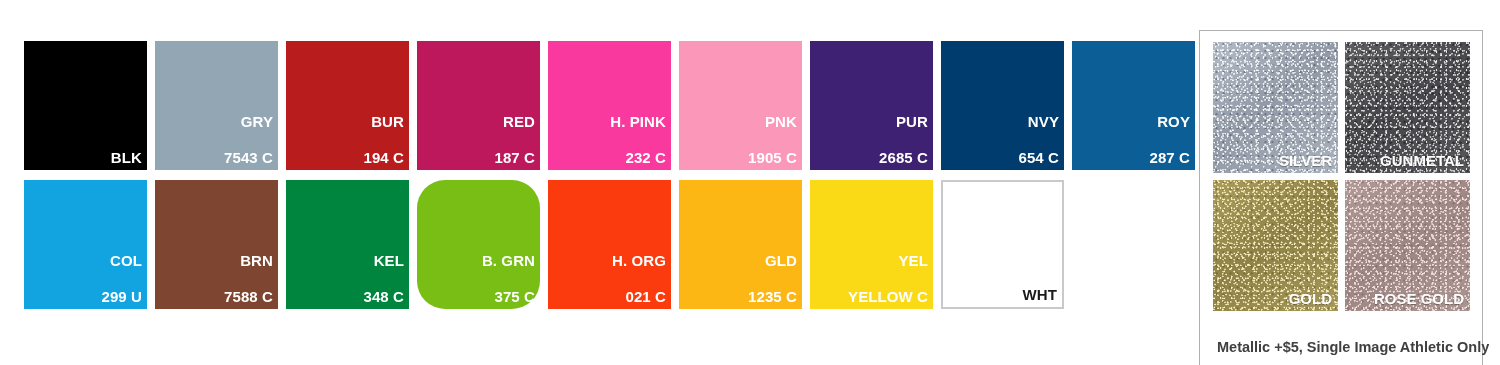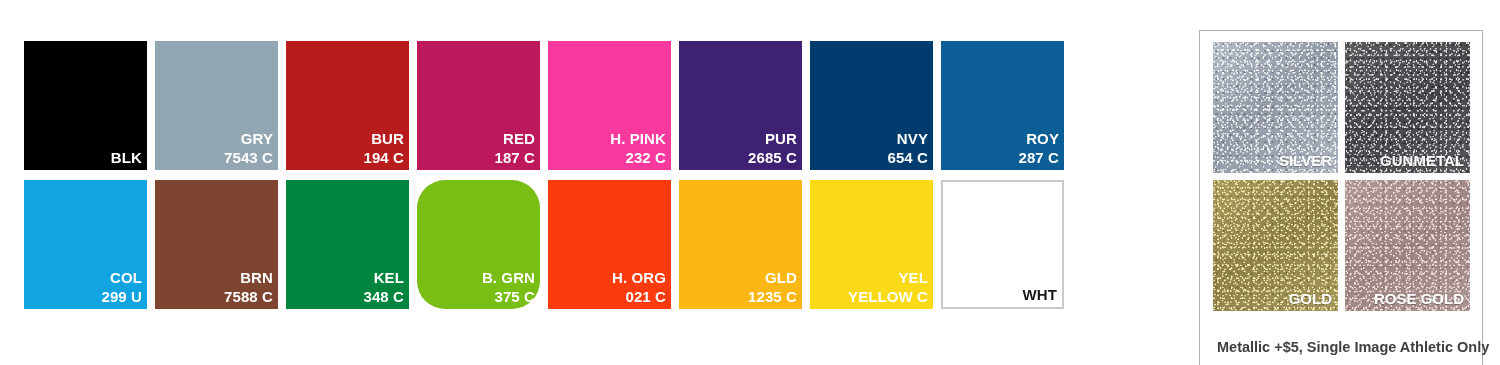--- a/index.html
+++ b/index.html
@@ -58,20 +58,21 @@
     line-height: 1.22;
     font-size: 15px;
     font-weight: bold;
     letter-spacing: 0.1px;
     color: #ffffff;
     white-space: nowrap;
   }
   .swatch-label .name,
   .swatch-label .code {
     display: block;
+    margin-top: 17px;
   }
   .swatch.dark-text .swatch-label {
     color: #1a1a1a;
     text-align: right;
   }
 
   
   .metallic-panel {
     position: absolute;
     left: 1199px;
@@ -235,20 +236,26 @@
             <span class="name">RED</span>
             <span class="code">187 C</span>
           </div>
         </div>
         <div class="swatch" style="background: rgb(249, 57, 157);">
           <div class="swatch-label">
             <span class="name">H. PINK</span>
             <span class="code">232 C</span>
           </div>
         </div>
+        <div class="swatch" style="background: rgb(251, 152, 185);">
+          <div class="swatch-label">
+            <span class="name">PNK</span>
+            <span class="code">1905 C</span>
+          </div>
+        </div>
         <div class="swatch" style="background: rgb(62, 33, 114);">
           <div class="swatch-label">
             <span class="name">PUR</span>
             <span class="code">2685 C</span>
           </div>
         </div>
         <div class="swatch" style="background: rgb(0, 60, 110);">
           <div class="swatch-label">
             <span class="name">NVY</span>
             <span class="code">654 C</span>

